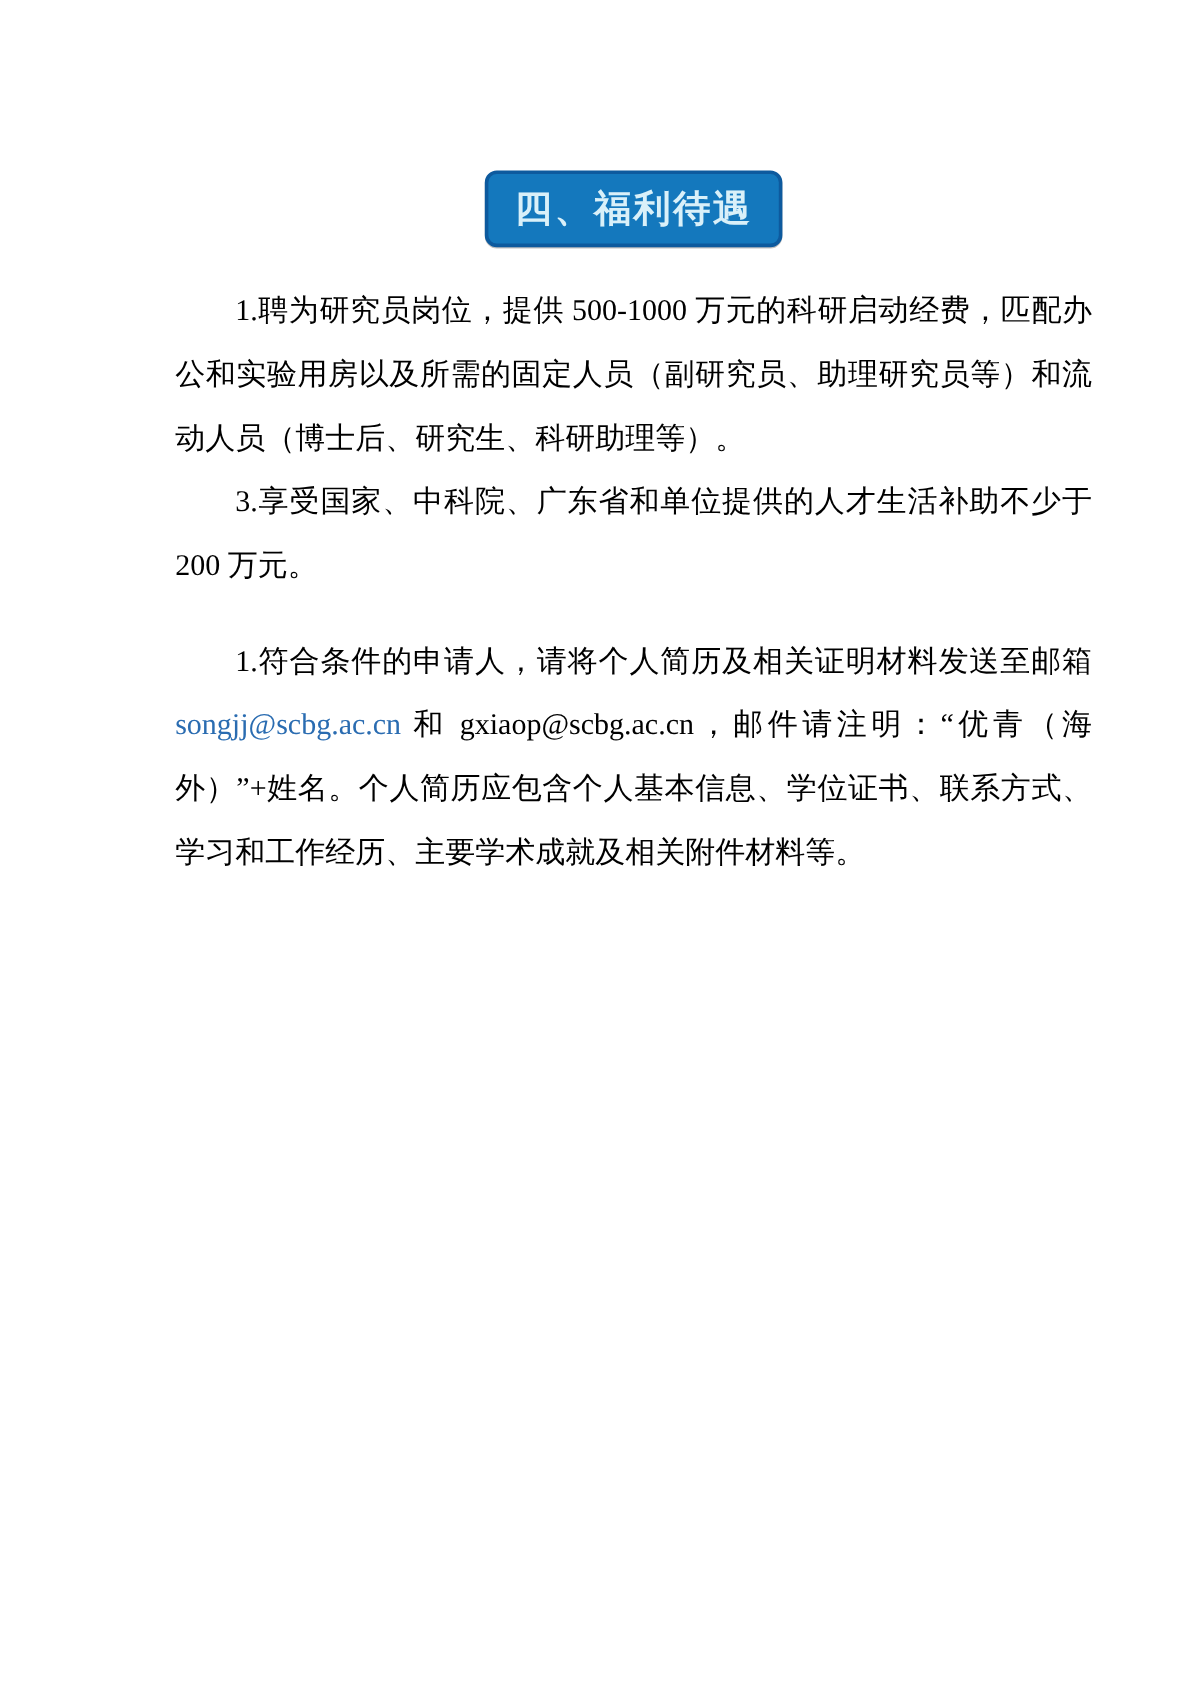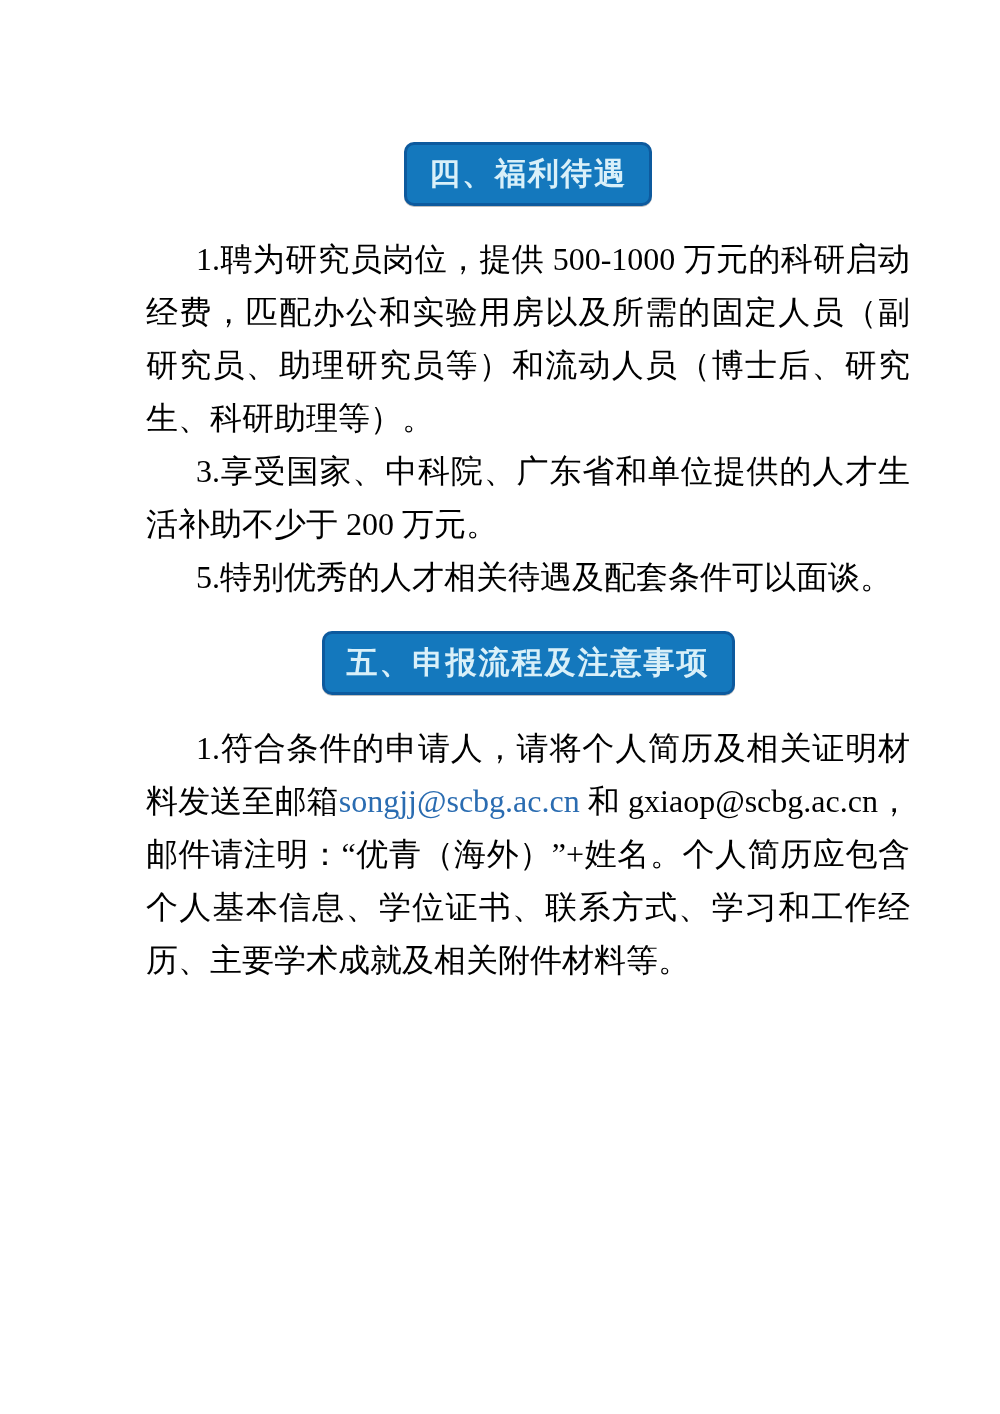--- a/index.html
+++ b/index.html
@@ -33,21 +33,21 @@
   }
   .badge span {
     font-size: 31px;
     font-weight: bold;
     letter-spacing: 2px;
     color: var(--badge-text, #d9f0f9);
     white-space: nowrap;
   }
   .para {
     margin: 0;
-    font-size: 32px;
+    font-size: 25px;
     line-height: 53px;
     text-align: justify;
     text-indent: 50px;
     word-break: break-word;
   }
   .section-gap {
     margin-top: 27px;
   }
   a.email-link {
     color: var(--link, #2a6cb1);
@@ -60,26 +60,22 @@
 
 <div class="page">
   <div class="content">
 
     <div>
       <div class="badge">
         <span>四、福利待遇</span>
       </div>
       <p class="para">1.聘为研究员岗位，提供 500-1000 万元的科研启动经费，匹配办公和实验用房以及所需的固定人员（副研究员、助理研究员等）和流动人员（博士后、研究生、科研助理等）。</p>
       <p class="para">3.享受国家、中科院、广东省和单位提供的人才生活补助不少于 200 万元。</p>
-      <p class="para">5.特别优秀的人才相关待遇及配套条件可以面谈。</p>
     </div>
 
     <div class="section-gap">
-      <div class="badge">
-        <span>五、申报流程及注意事项</span>
-      </div>
       <p class="para">
         <span>1.符合条件的申请人，请将个人简历及相关证明材料发送至邮箱</span><a class="email-link">songjj@scbg.ac.cn</a><span> 和 gxiaop@scbg.ac.cn，邮件请注明：“优青（海外）”+姓名。个人简历应包含个人基本信息、学位证书、联系方式、学习和工作经历、主要学术成就及相关附件材料等。</span>
       </p>
     </div>
 
   </div>
 </div>
 
 </body></html>

